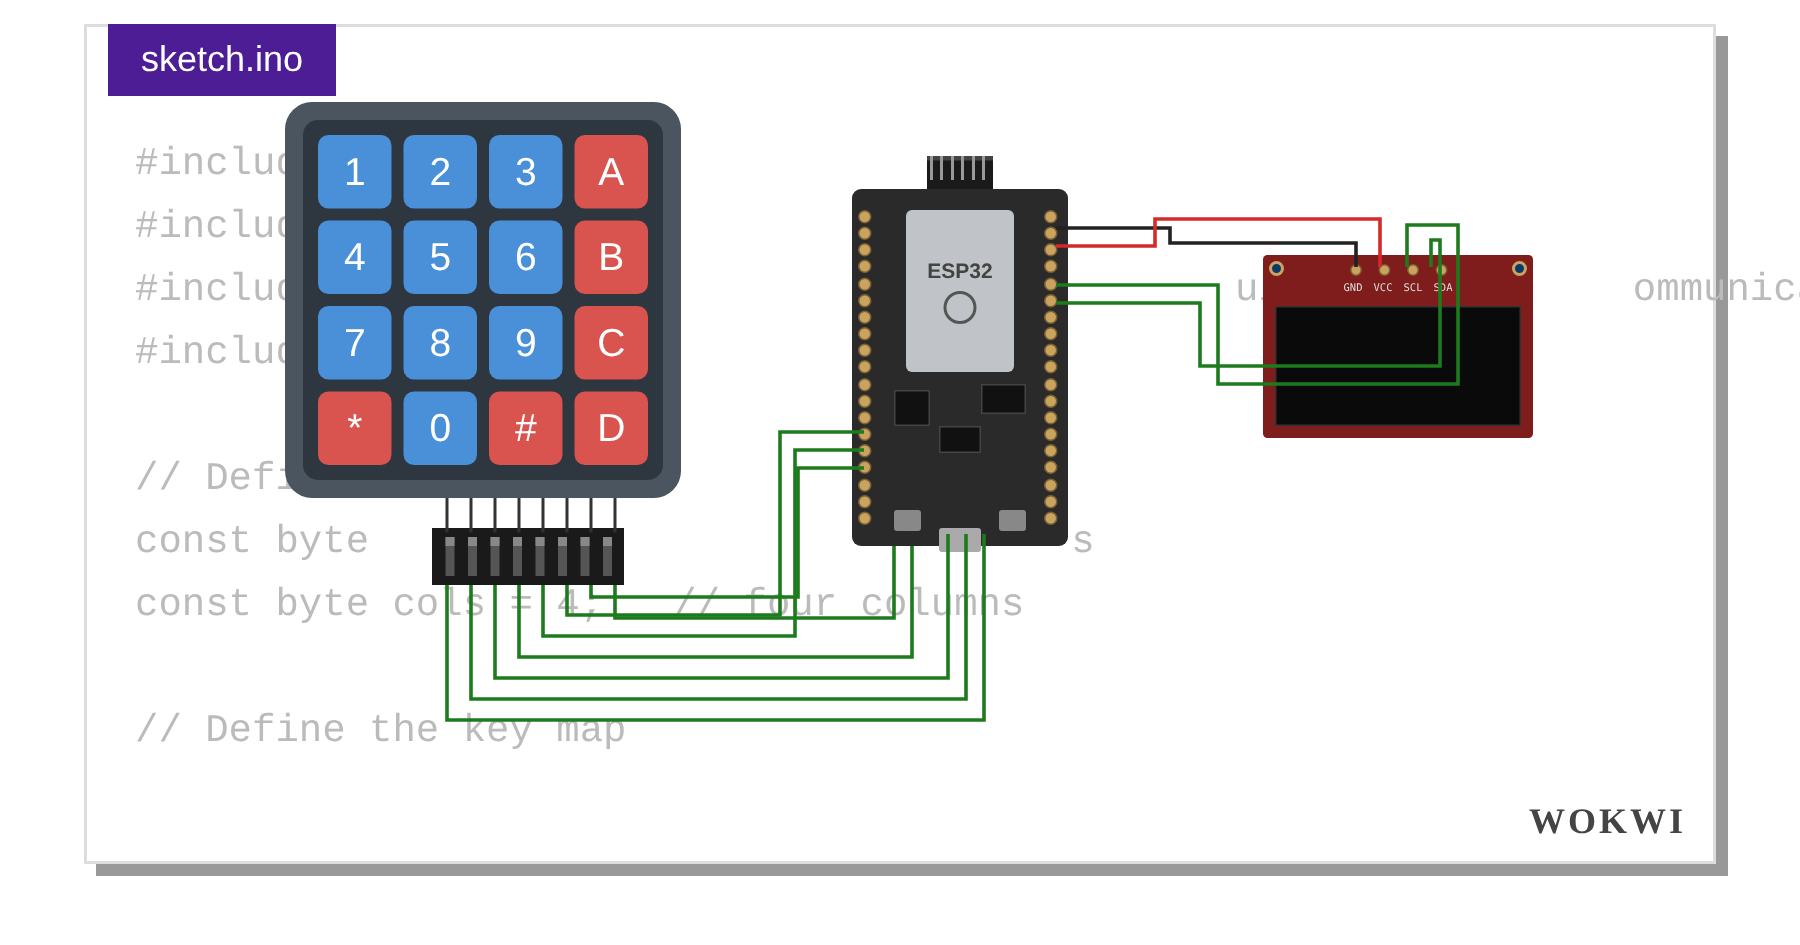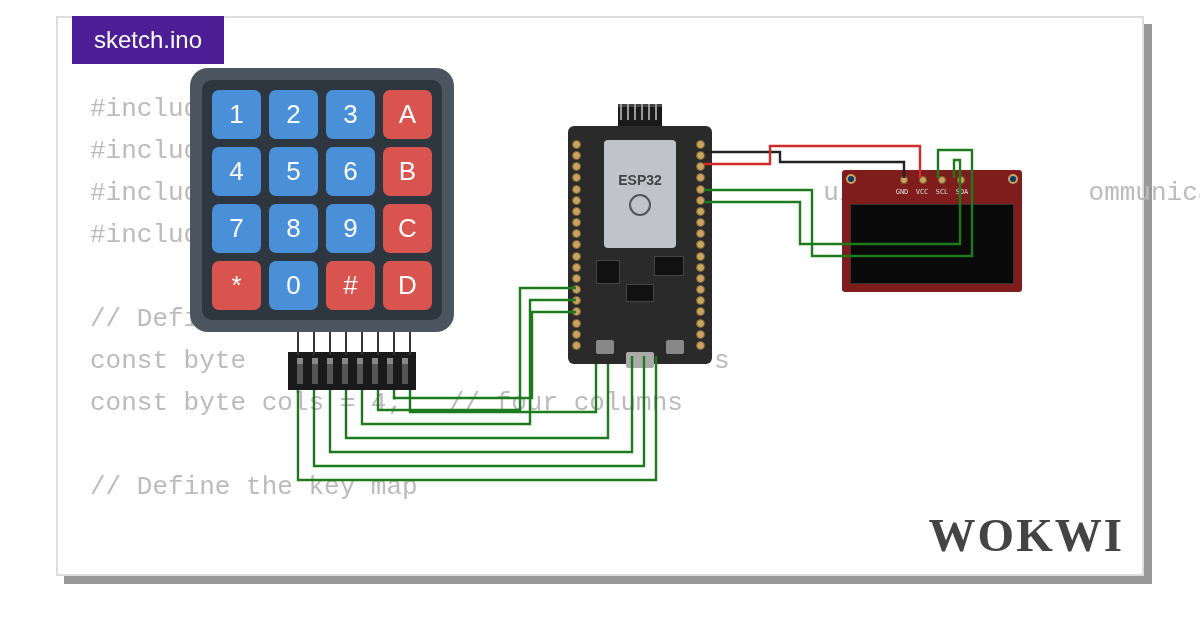--- a/index.html
+++ b/index.html
@@ -249,21 +249,21 @@
       top: 0;
       width: 1200px;
       height: 630px;
       pointer-events: none;
     }
     .wokwi-logo {
       position: absolute;
       right: 76px;
       bottom: 68px;
       font-family: 'Comic Sans MS', cursive;
-      font-size: 47px;
+      font-size: 24px;
       font-weight: 600;
       color: #444;
       letter-spacing: 2px;
     }
   </style>
 </head>
 <body>
 
 <div class="frame"></div>
 

